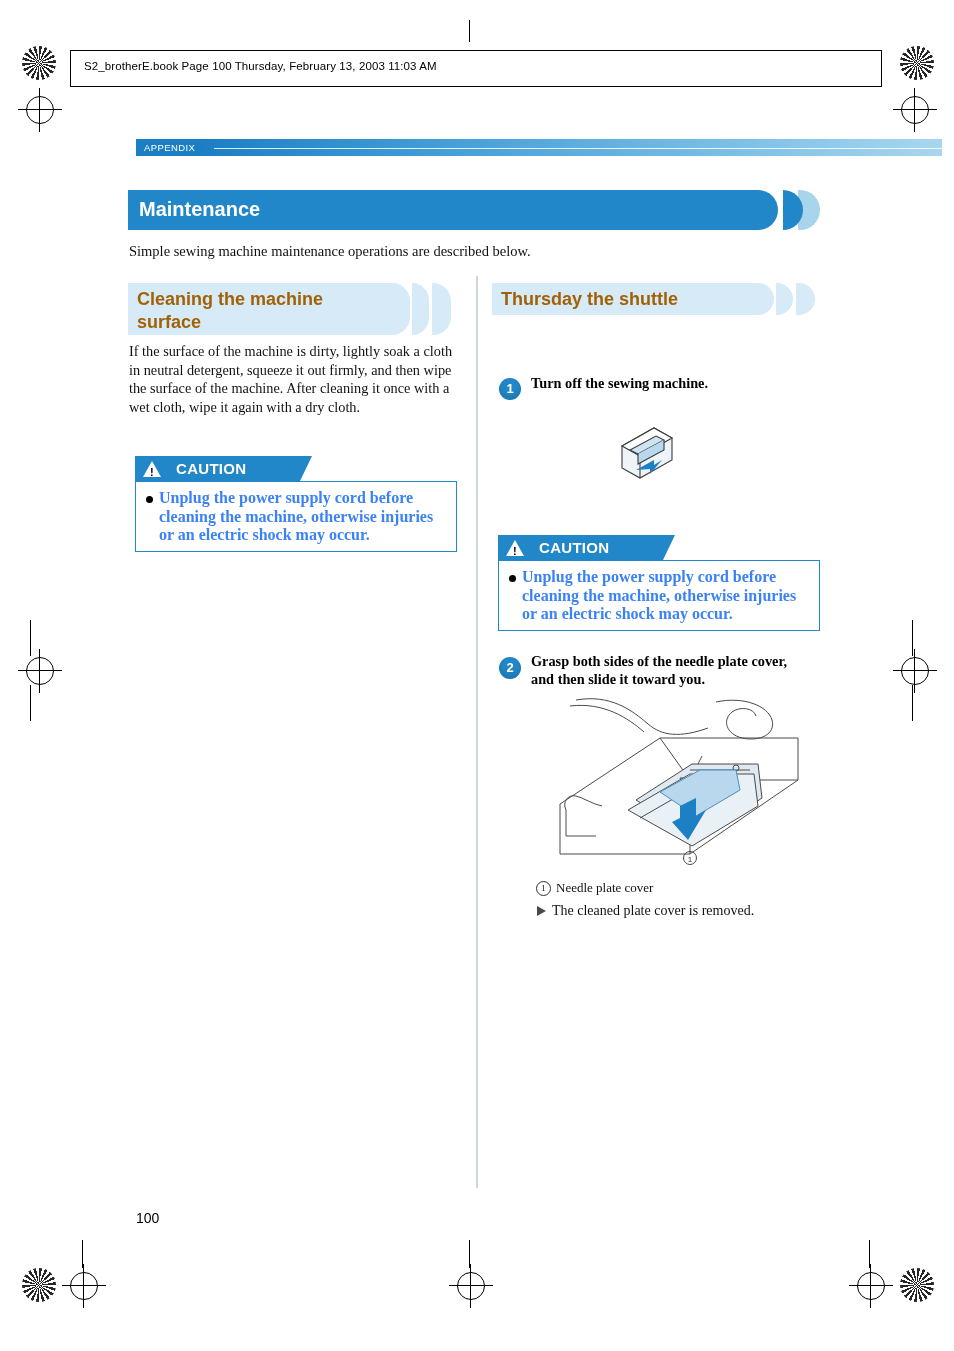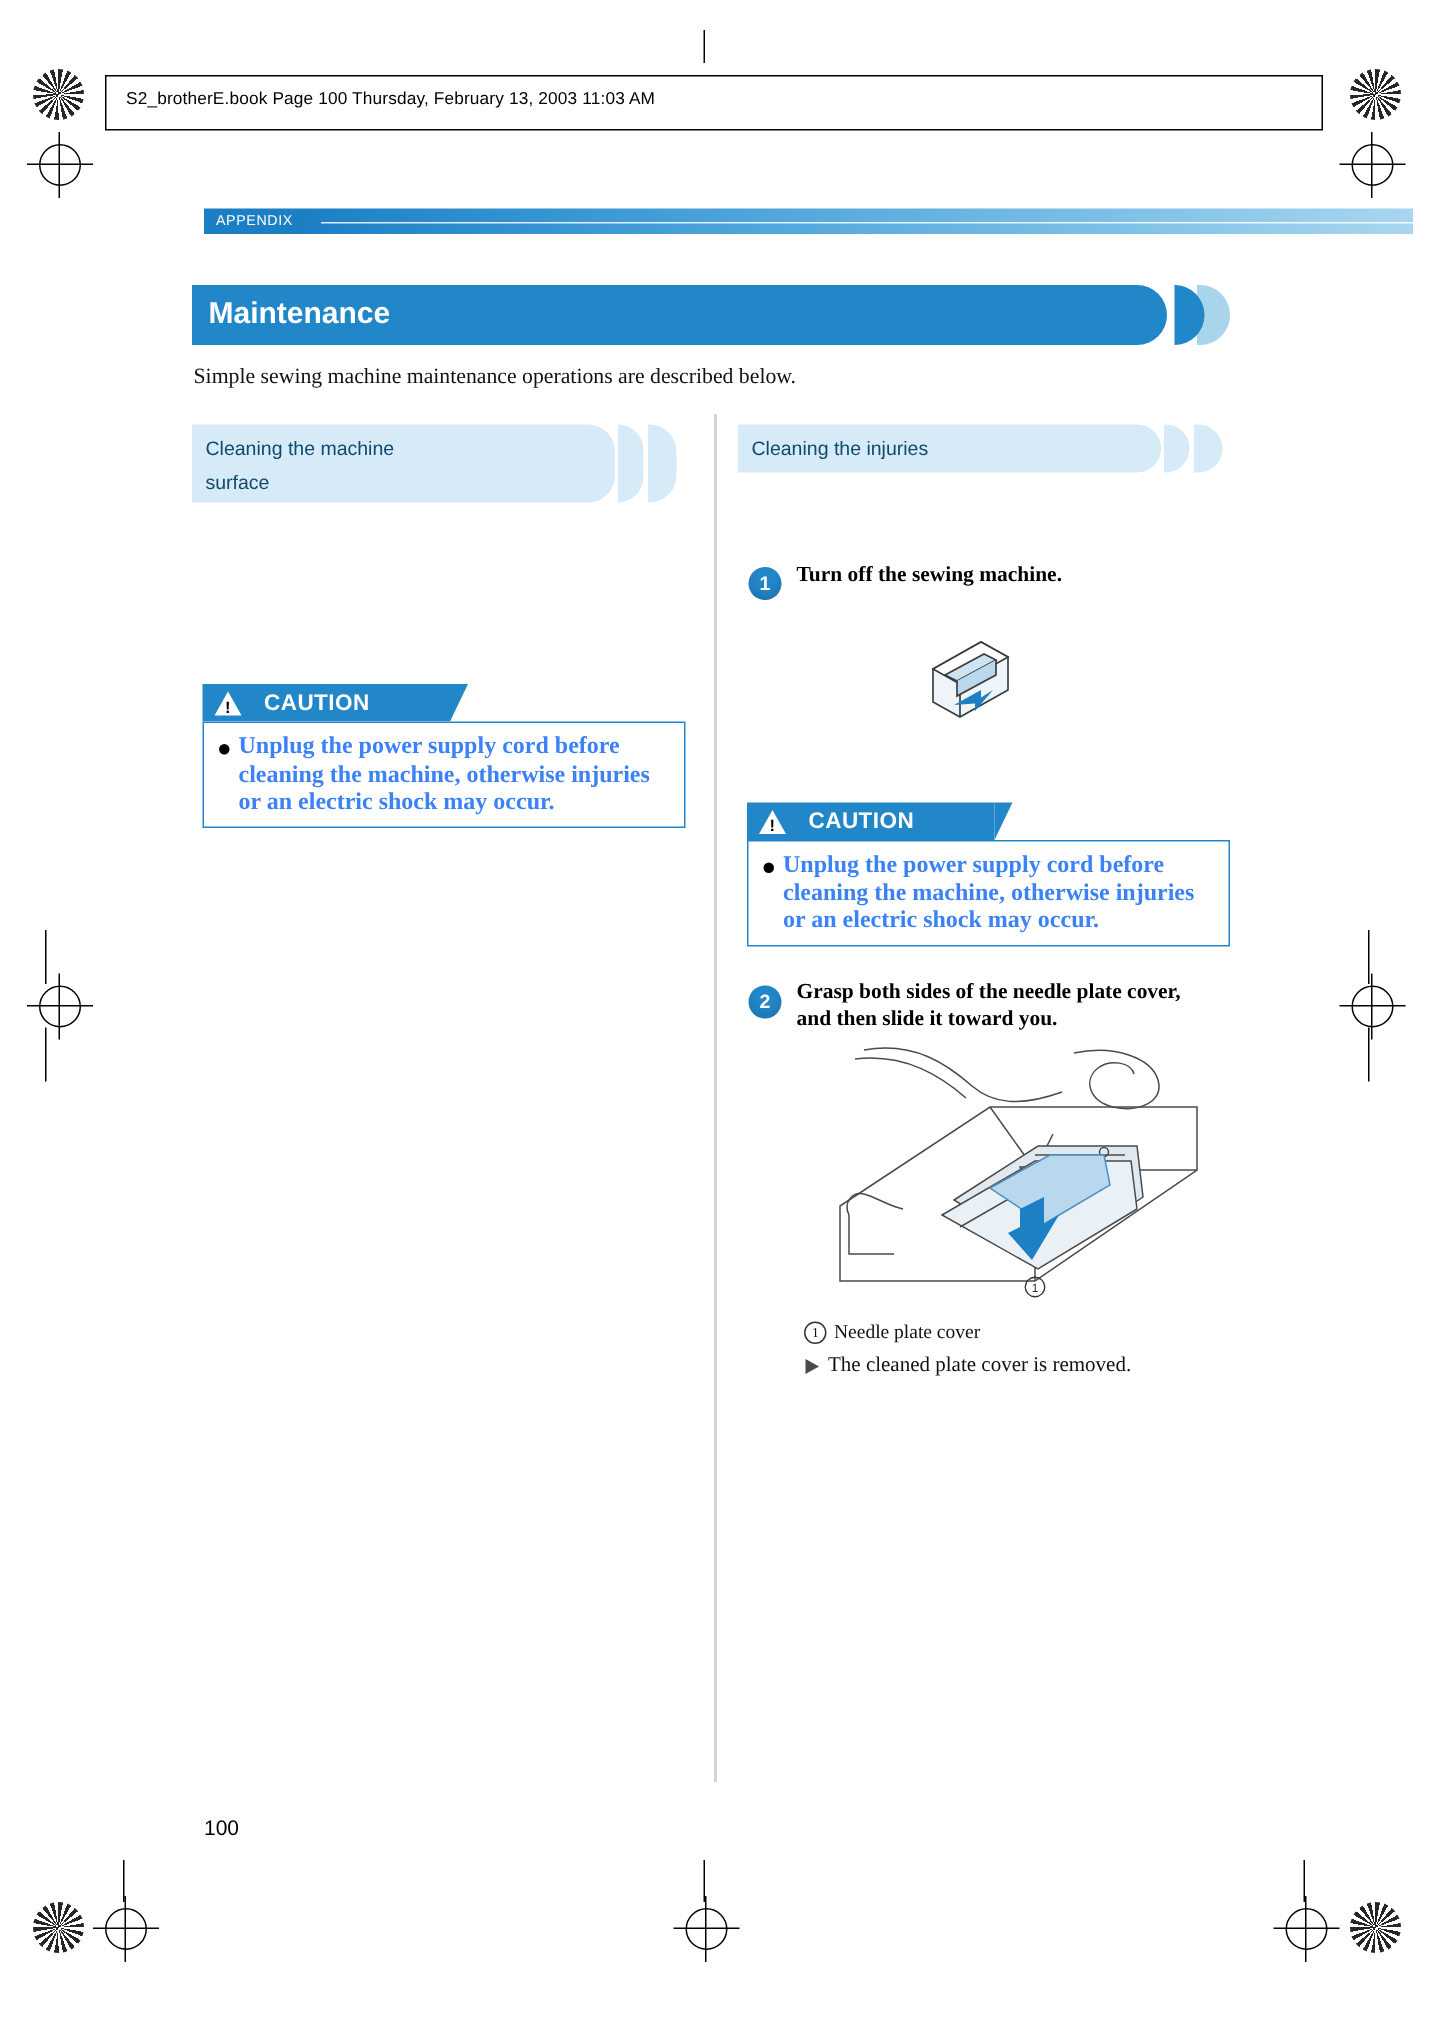--- a/index.html
+++ b/index.html
@@ -50,21 +50,21 @@
   .arc1{left:783px;width:20px;background:#2287c8;border-radius:0 20px 20px 0;}
   .arc2{left:798px;width:22px;background:#a8d4ec;border-radius:0 20px 20px 0;}
 
   .intro{position:absolute;left:129px;top:243px;width:700px;
     font-size:14.5px;color:#111;}
 
   
   .col-divider{position:absolute;left:476px;top:276px;width:1.5px;height:912px;background:#cfd6da;}
   .sec-bar{position:absolute;background:#d7eaf7;border-radius:0 18px 18px 0;}
   .sec-title{position:absolute;font-family:"Liberation Sans", sans-serif;
-    font-weight:normal;font-size:13px;color:#0c4a6e;line-height:22px;}
+    font-weight:bold;font-size:18px;color:#a16207;line-height:22px;}
   .sec-arc{position:absolute;background:#d7eaf7;border-radius:0 18px 18px 0;}
 
   .body-text{position:absolute;font-size:14.3px;color:#111;line-height:18.5px;}
   .caution-tab{position:absolute;height:25px;background:#2287c8;}
   .caution-tab .clip{position:absolute;right:-12px;top:0;width:0;height:0;
      border-top:25px solid #2287c8;border-right:12px solid transparent;}
   .caution-word{position:absolute;font-family:"Liberation Sans", sans-serif;font-weight:bold;
     font-size:15px;color:#ffffff;letter-spacing:.3px;}
   .caution-tri{position:absolute;width:0;height:0;border-left:9px solid transparent;
     border-right:9px solid transparent;border-bottom:16px solid #ffffff;}
@@ -138,36 +138,37 @@
   <div class="intro">Simple sewing machine maintenance operations are described below.</div>
 
   <div class="col-divider"></div>
 
   <div class="sec-bar" style="left:128px;top:283px;width:282px;height:52px;"></div>
   <div class="sec-arc" style="left:412px;top:283px;width:17px;height:52px;"></div>
   <div class="sec-arc" style="left:432px;top:283px;width:19px;height:52px;"></div>
   <div class="sec-title" style="left:137px;top:288px;">Cleaning the machine</div>
   <div class="sec-title" style="left:137px;top:311px;">surface</div>
 
+  <div class="body-text" style="left:129px;top:342px;width:332px;">If the surface of the machine is dirty, lightly soak a cloth in neutral detergent, squeeze it out firmly, and then wipe the surface of the machine. After cleaning it once with a wet cloth, wipe it again with a dry cloth.</div>
 
   <div class="caution-tab" style="left:135px;top:456px;width:165px;">
     <span class="clip"></span>
   </div>
   <div class="caution-tri" style="left:143px;top:461px;">
     <span class="bang">!</span>
   </div>
   <div class="caution-word" style="left:176px;top:460px;">CAUTION</div>
   <div class="caution-box" style="left:135px;top:481px;width:320px;height:69px;"></div>
   <div class="caution-bullet" style="left:146px;top:496px;"></div>
   <div class="caution-text" style="left:159px;top:489px;width:286px;">Unplug the power supply cord before cleaning the machine, otherwise injuries or an electric shock may occur.</div>
 
   <div class="sec-bar" style="left:492px;top:283px;width:282px;height:32px;"></div>
   <div class="sec-arc" style="left:776px;top:283px;width:17px;height:32px;"></div>
   <div class="sec-arc" style="left:796px;top:283px;width:19px;height:32px;"></div>
-  <div class="sec-title" style="left:501px;top:288px;">Cleaning the injuries</div>
+  <div class="sec-title" style="left:501px;top:288px;">Thursday the shuttle</div>
 
 
   <div class="stepnum" style="left:499px;top:378px;">1</div>
   <div class="steptext" style="left:531px;top:374px;width:300px;">Turn off the sewing machine.</div>
 
   <div style="position:absolute;left:600px;top:412px;width:120px;height:80px;">
     <svg width="120" height="80" viewBox="0 0 120 80">
       <g stroke="#3b3b3b" stroke-width="1.1" fill="none">
         <path d="M22,34 L54,16 L72,26 L72,48 L40,66 L22,56 Z" fill="#eef4f8"></path>
         <path d="M22,34 L54,16 L72,26 L40,44 Z" fill="#ffffff"></path>

